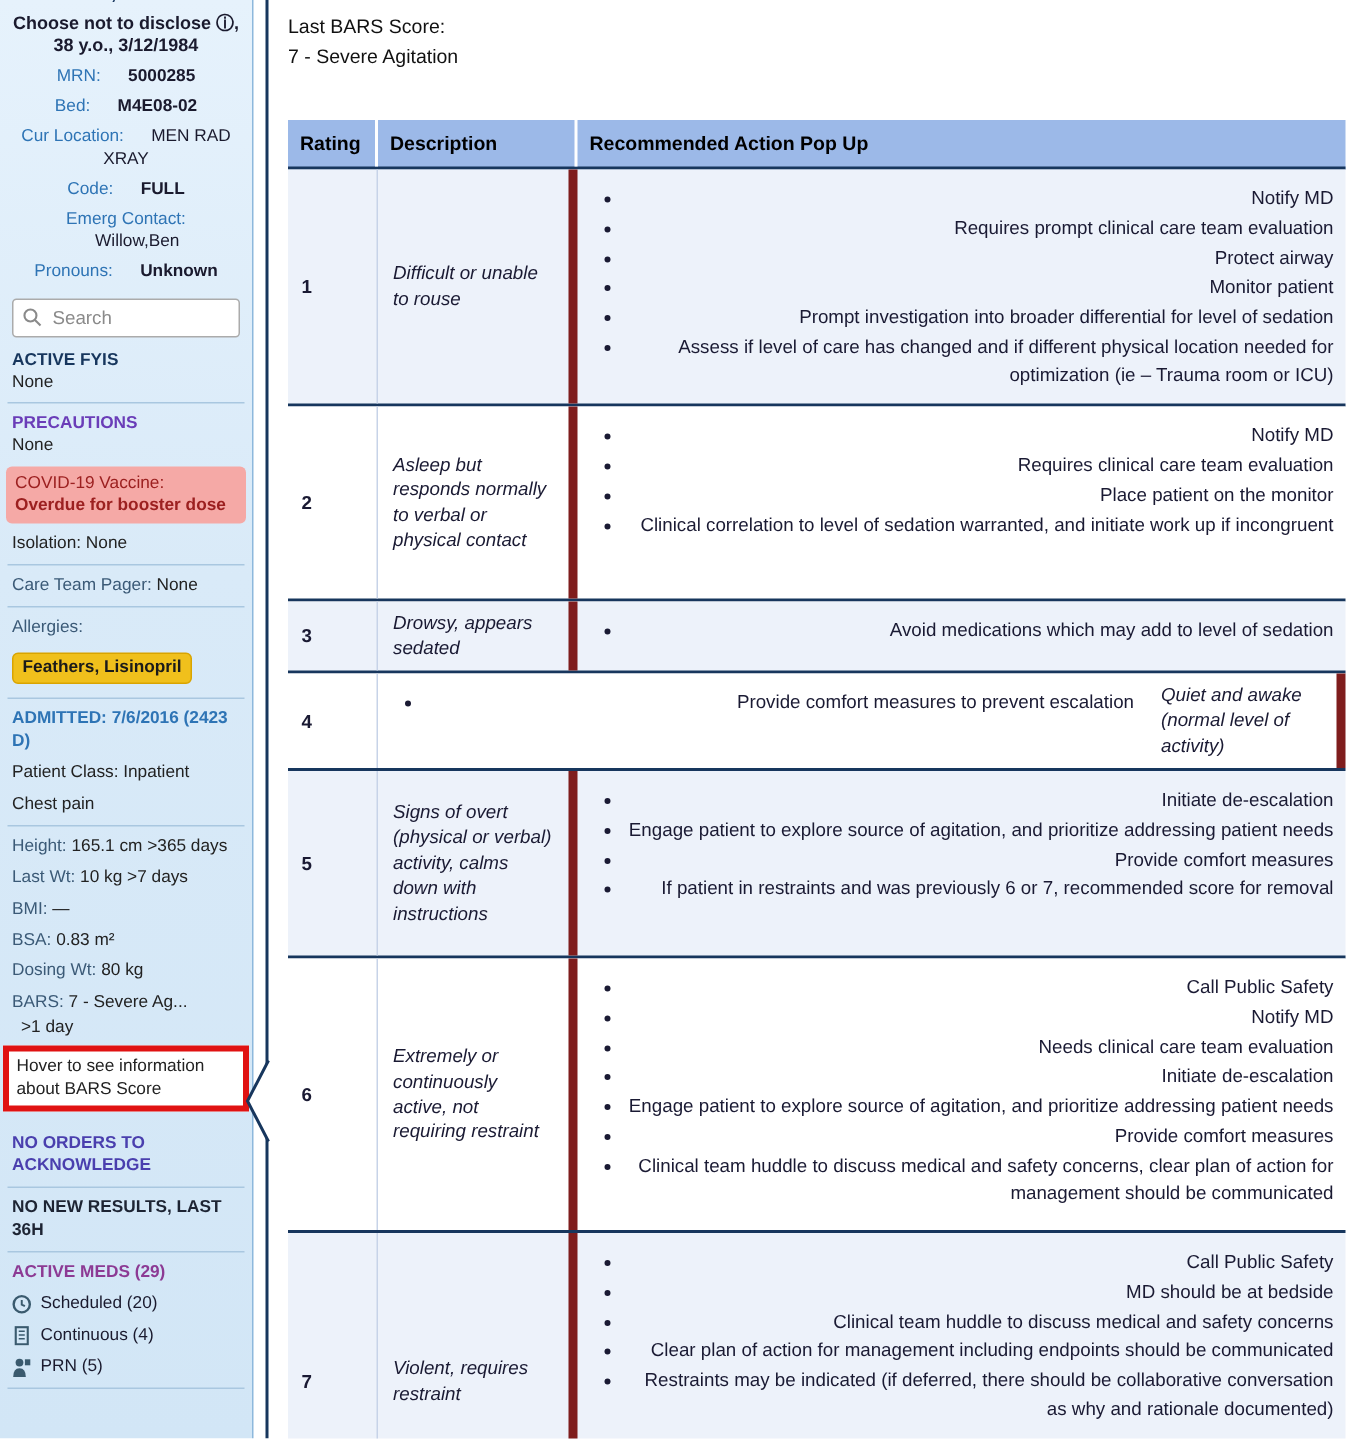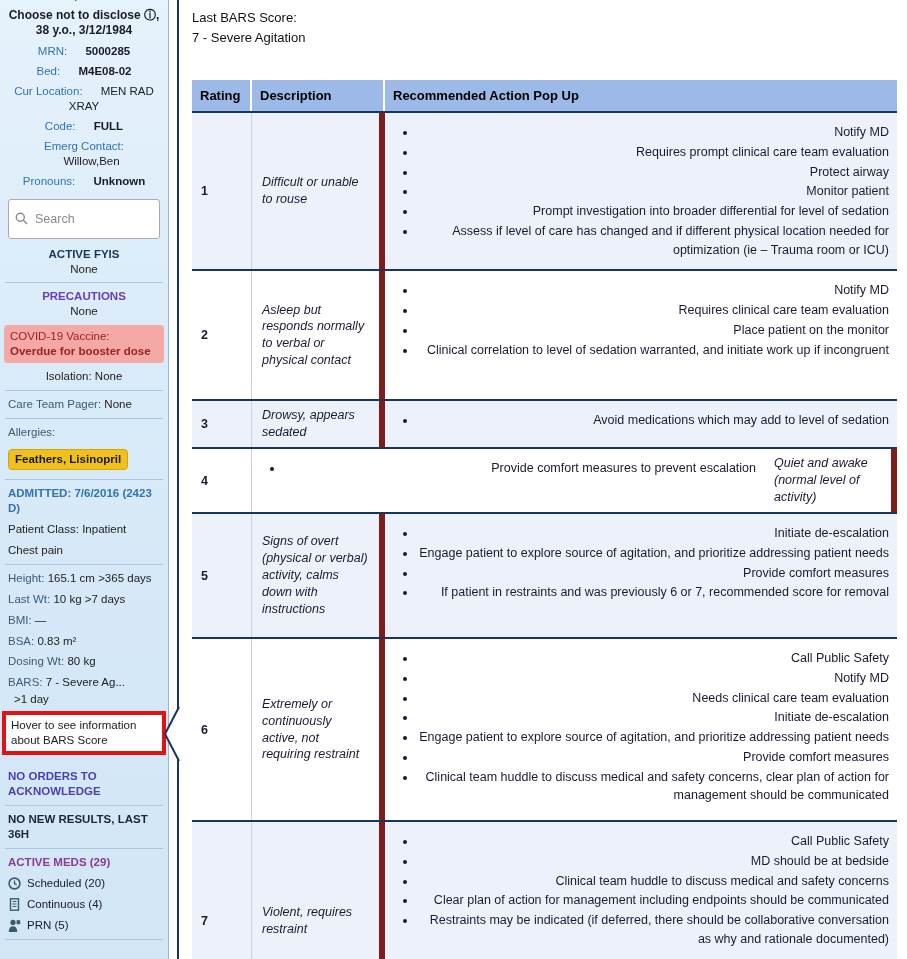--- a/index.html
+++ b/index.html
@@ -18,26 +18,26 @@
     border-right:1px solid #8db8dc;padding:0 8px;font-size:11.5px;line-height:1.3;}
   .patient-name{margin-top:-13px;text-align:center;font-weight:bold;font-size:13px;color:var(--accent-navy);}
   .demo{text-align:center;}
   .demo-line{margin:5px 0;}
   .demo-strong{font-weight:bold;color:#1a1a2e;font-size:12px;margin:4px 0;}
   .lbl{color:var(--link-blue);}
   .val{color:#1a1a2e;padding-left:15px;}
   .b{font-weight:bold;}
   .info-icon{font-size:12px;color:#1a1a2e;cursor:pointer;}
   .search{display:flex;align-items:center;gap:5px;background:#fff;border:1px solid #ababab;
-    border-radius:3px;height:40px;padding:0 6px;margin:10px 0 8px 0;}
+    border-radius:3px;height:26px;padding:0 6px;margin:10px 0 8px 0;}
   .search input{border:none;outline:none;background:transparent;width:100%;font-size:12.5px;
     font-family:"Liberation Sans",sans-serif;color:#333;}
   .search input::placeholder{color:#8a8a8a;}
   .hr{border-top:1px solid #a9c7e0;margin:6px -3px;}
-  .sec{margin:4px 0;text-align:center;}
+  .sec{margin:4px 0;}
   .sec-h{font-weight:bold;}
   .h-navy{color:var(--accent-navy);}
   .h-purple{color:var(--purple);}
   .h-indigo{color:#4a3fae;}
   .h-meds{color:var(--meds-purple);}
   .covid-badge{background:var(--covid-bg);color:var(--covid-text);border-radius:4px;
     padding:4px 6px;margin:6px -4px;}
   .covid-badge .bold{font-weight:bold;}
   .allergy-badge{display:inline-block;background:var(--allergy-bg);border:1px solid #d9a400;
     border-radius:4px;padding:2px 6px;font-weight:bold;color:#1a1a1a;margin:3px 0;}

